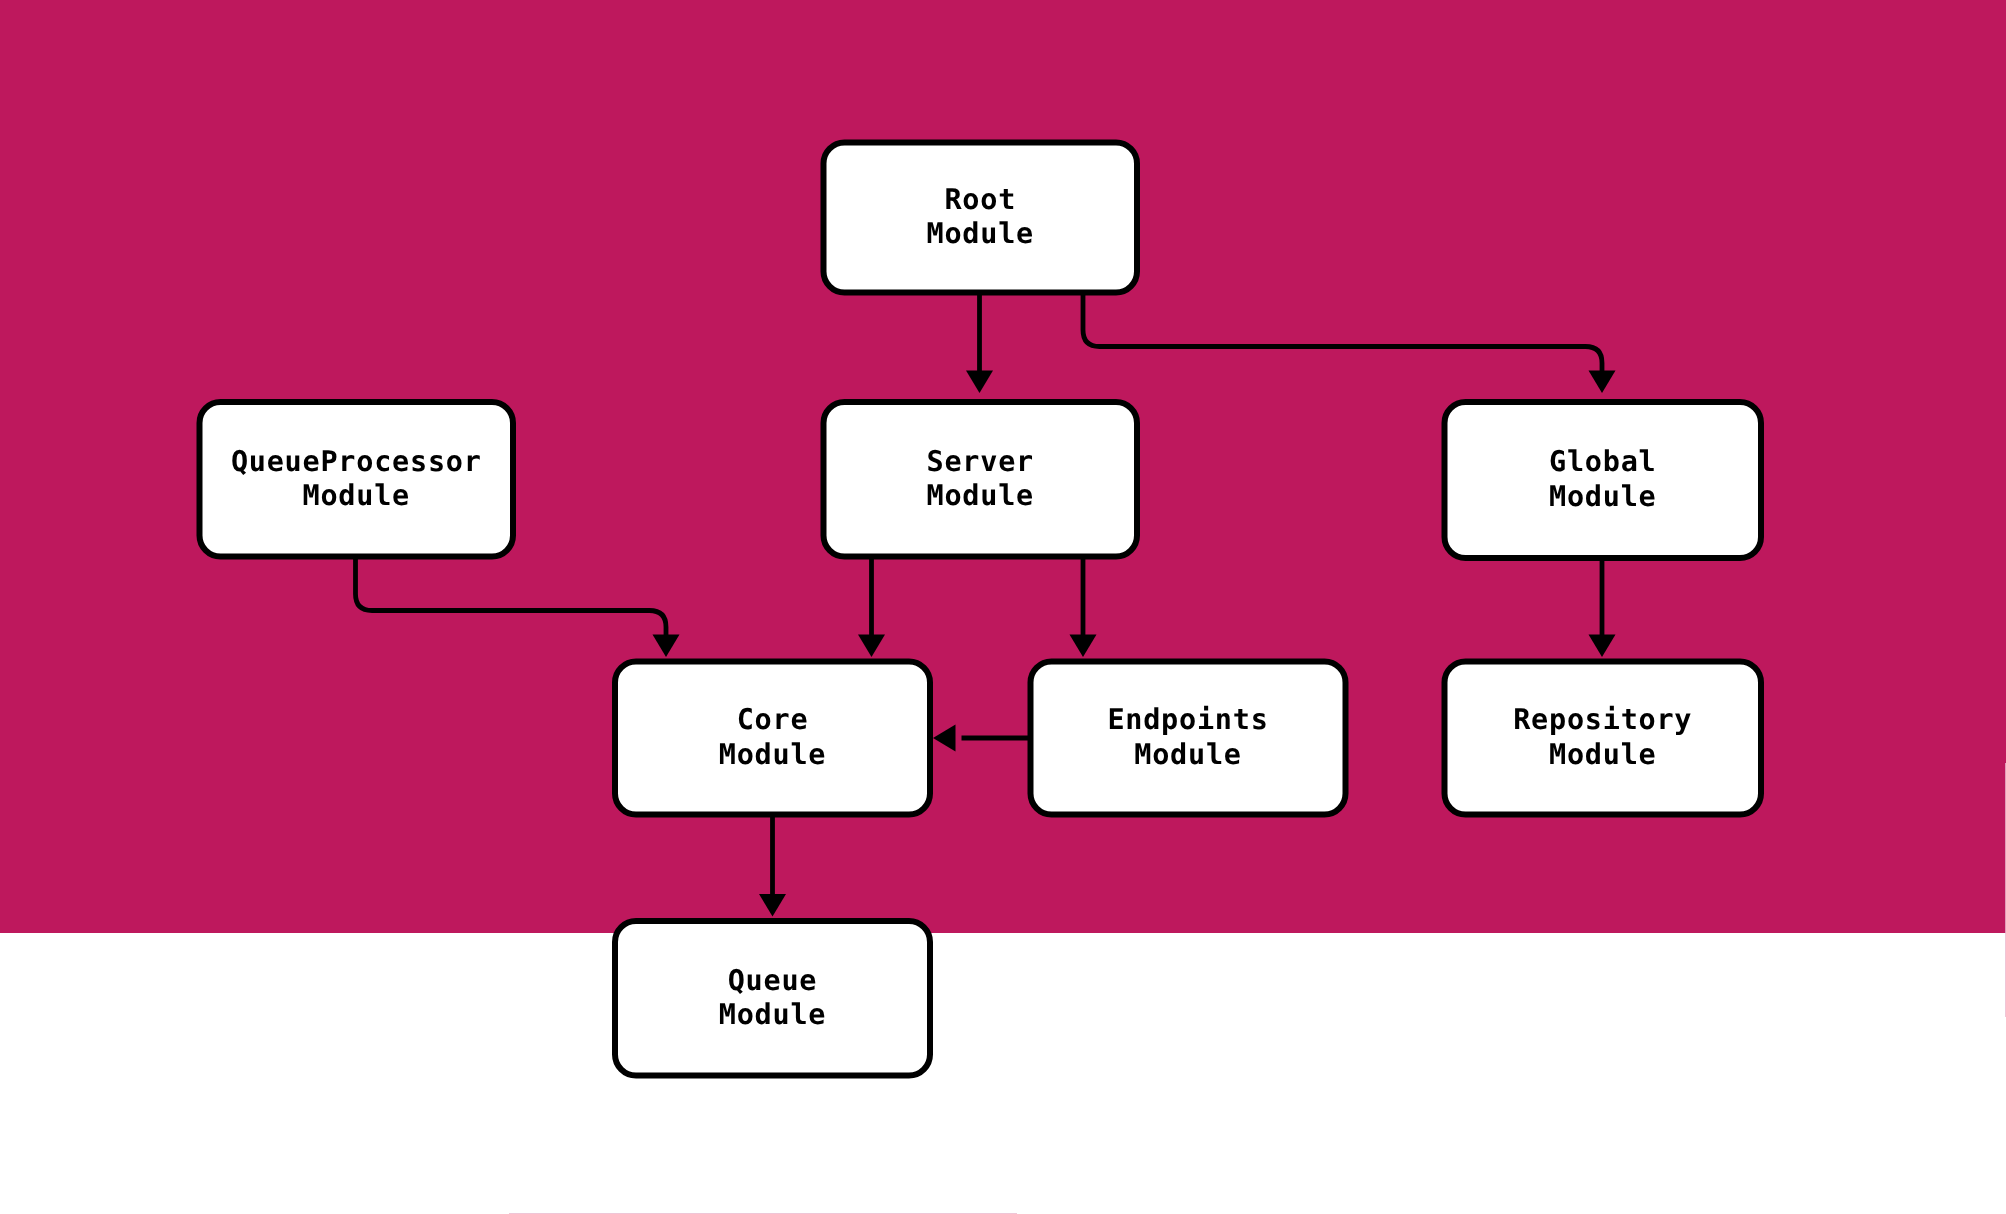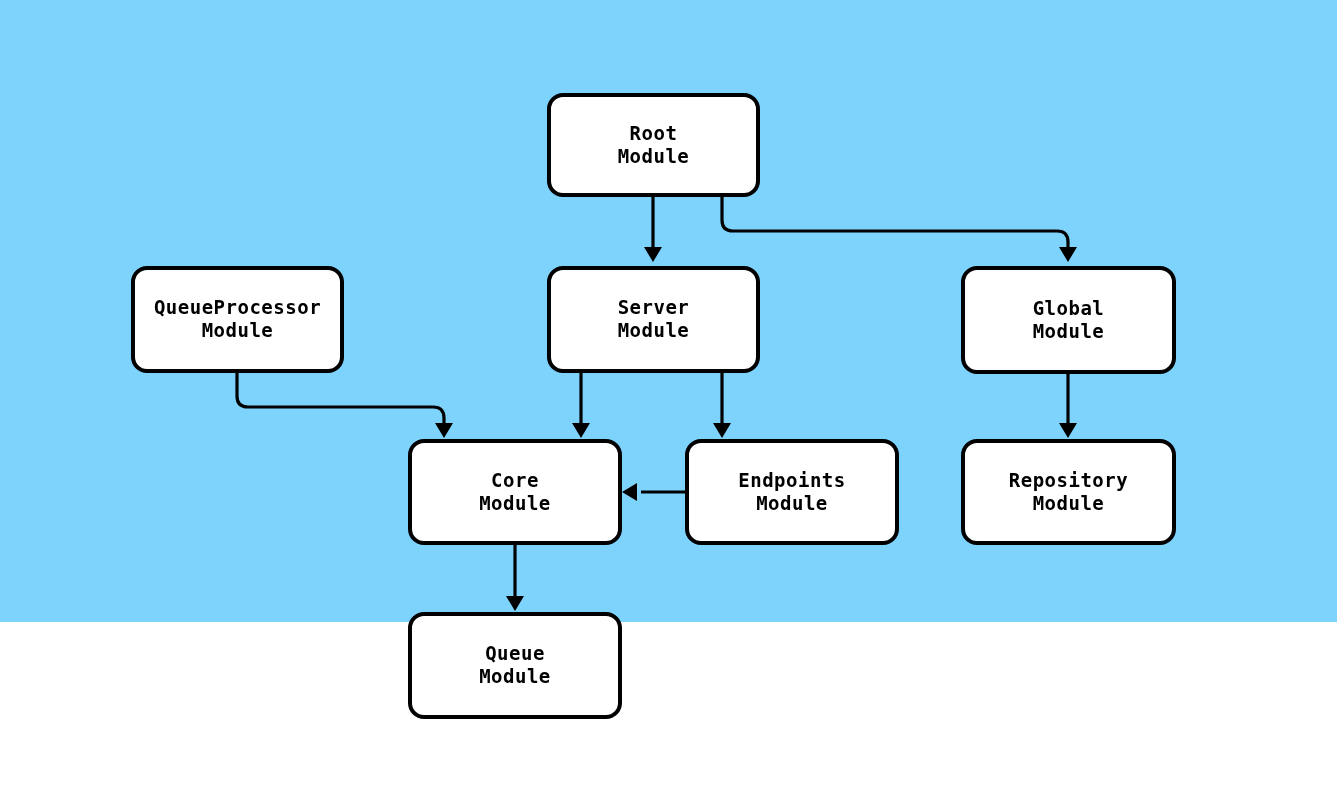--- a/index.html
+++ b/index.html
@@ -10,21 +10,21 @@
   body {
     width: 1337px;
     height: 809px;
     font-family: "DejaVu Sans Mono", "Liberation Mono", monospace;
     overflow: hidden;
   }
   #diagram-root {
     position: relative;
     width: 1337px;
     height: 622px;
-    background: #7dd3fc;
+    background: #be185d;
   }
   svg#diagram-canvas {
     position: absolute;
     top: 0;
     left: 0;
     width: 1337px;
     height: 809px;
     display: block;
   }
   .node-box {

